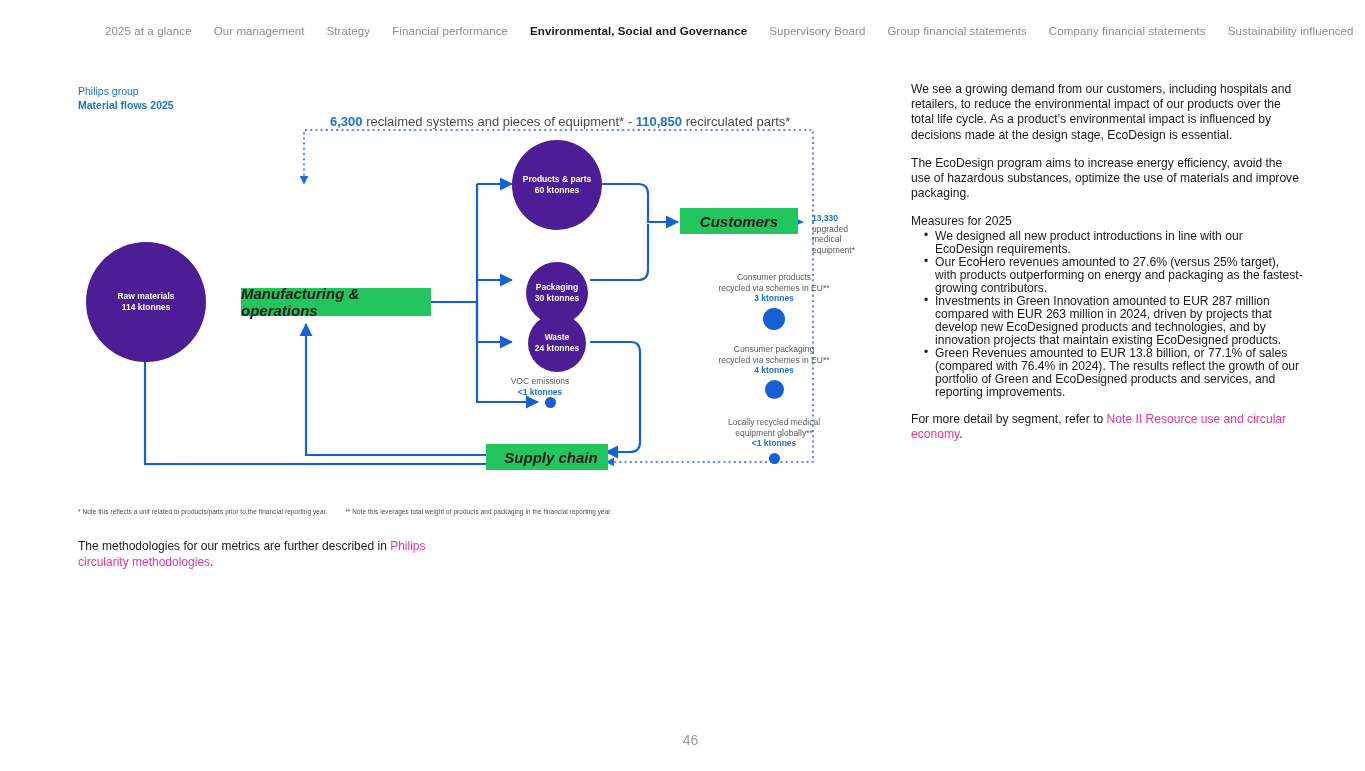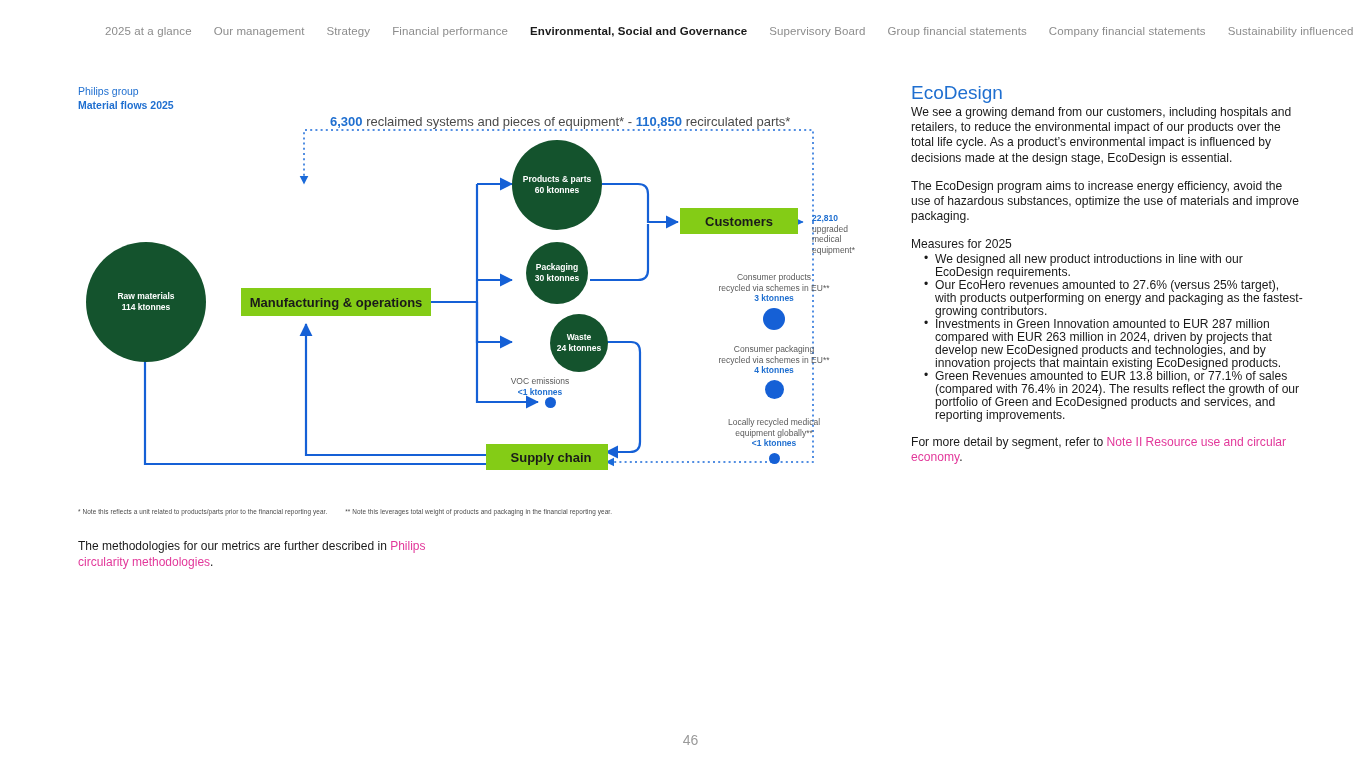--- a/index.html
+++ b/index.html
@@ -36,30 +36,30 @@
   .grp-title .b { font-weight: bold; }
 
   
   #diagram { position: absolute; left: 0px; top: 28px; width: 830px; height: 390px; }
   #diagram svg { position: absolute; left: 0; top: 0; }
 
   .dlabel { position: absolute; font-size: 8.5px; line-height: 10.5px; color: #5a5a5a; text-align: center; }
   .dlabel .v { color: #1f6fd0; font-weight: bold; }
 
   .circle {
-    position: absolute; border-radius: 50%; background: #14532d;
+    position: absolute; border-radius: 50%; background: #4c1d95;
     display: flex; flex-direction: column; align-items: center; justify-content: center;
     color: #ffffff; font-size: 8.5px; font-weight: bold; line-height: 11px; text-align: center;
   }
   .dot { position: absolute; border-radius: 50%; background: #1560d6; }
 
   .boxlt {
-    position: absolute; background: #84cc16;
+    position: absolute; background: #22c55e;
     display: flex; align-items: center; justify-content: center;
-    font-size: 13px; font-weight: bold; color: #1a1a1a;
+    font-size: 15px; font-weight: bold; color: #1a1a1a; font-style: italic;
   }
 
   .toptext {
     position: absolute; font-size: 13px; color: #4a4a4a; white-space: nowrap;
   }
   .toptext .v { color: #1f6fd0; font-weight: bold; }
 
   .ul-label { position: absolute; font-size: 8.5px; line-height: 10.5px; color: #5a5a5a; }
   .ul-label .v { color: #1f6fd0; font-weight: bold; }
 
@@ -179,42 +179,42 @@
         <div>114 ktonnes</div>
       </div>
 
       <div class="boxlt" style="left:163px; top:176px; width:190px; height:28px;">Manufacturing &amp; operations</div>
 
       <div class="circle" style="left:434px; top:28px; width:90px; height:90px;">
         <div>Products &amp; parts</div>
         <div>60 ktonnes</div>
       </div>
 
-      <div class="circle" style="left:448px; top:130px; width:62px; height:62px;">
+      <div class="circle" style="left:448px; top:150px; width:62px; height:62px;">
         <div>Packaging</div>
         <div>30 ktonnes</div>
       </div>
 
-      <div class="circle" style="left:472px; top:202px; width:58px; height:58px;">
+      <div class="circle" style="left:450px; top:202px; width:58px; height:58px;">
         <div>Waste</div>
         <div>24 ktonnes</div>
       </div>
 
       <div class="boxlt" style="left:602px; top:96px; width:118px; height:26px;">Customers</div>
 
       <div class="boxlt" style="left:408px; top:332px; width:122px; height:26px;padding-left:8px;">Supply chain</div>
 
       <div class="dlabel" style="left:400px; top:264px; width:124px;">
         <div>VOC emissions</div>
         <div class="v">&lt;1 ktonnes</div>
       </div>
       <div class="dot" style="left:467px; top:285px; width:11px; height:11px;"></div>
 
       <div class="ul-label" style="left:734px; top:101px; width:90px;">
-        <div class="v">22,810</div>
+        <div class="v">13,330</div>
         <div>upgraded</div>
         <div>medical</div>
         <div>equipment*</div>
       </div>
 
       <div class="dlabel" style="left:600px; top:160px; width:192px;">
         <div>Consumer products</div>
         <div>recycled via schemes in EU**</div>
         <div class="v">3 ktonnes</div>
       </div>
@@ -241,21 +241,20 @@
     <span>* Note this reflects a unit related to products/parts prior to the financial reporting year.</span>
     <span class="gap"></span>
     <span>** Note this leverages total weight of products and packaging in the financial reporting year.</span>
   </div>
 
   <div id="methodology">
     <span>The methodologies for our metrics are further described in </span><a class="pink">Philips circularity methodologies</a><span>.</span>
   </div>
 
   <div id="rightcol">
-    <h2>EcoDesign</h2>
     <p>We see a growing demand from our customers, including hospitals and retailers, to reduce the environmental impact of our products over the total life cycle. As a product’s environmental impact is influenced by decisions made at the design stage, EcoDesign is essential.</p>
     <p class="spaced">The EcoDesign program aims to increase energy efficiency, avoid the use of hazardous substances, optimize the use of materials and improve packaging.</p>
     <p class="spaced">Measures for 2025</p>
     <ul>
       <li>We designed all new product introductions in line with our EcoDesign requirements.</li>
       <li>Our EcoHero revenues amounted to 27.6% (versus 25% target), with products outperforming on energy and packaging as the fastest-growing contributors.</li>
       <li>Investments in Green Innovation amounted to EUR 287 million compared with EUR 263 million in 2024, driven by projects that develop new EcoDesigned products and technologies, and by innovation projects that maintain existing EcoDesigned products.</li>
       <li>Green Revenues amounted to EUR 13.8 billion, or 77.1% of sales (compared with 76.4% in 2024). The results reflect the growth of our portfolio of Green and EcoDesigned products and services, and reporting improvements.</li>
     </ul>
     <p class="spaced"><span>For more detail by segment, refer to </span><a class="pink">Note II Resource use and circular economy</a><span>.</span></p>

